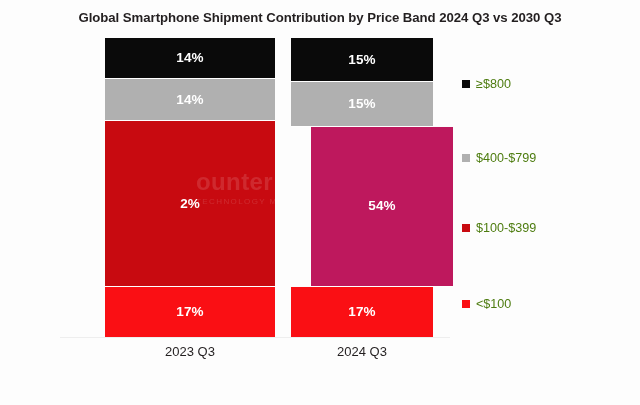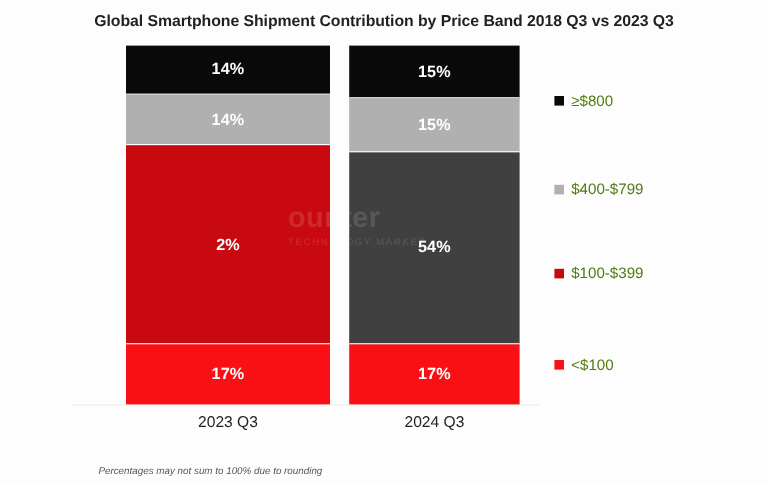--- a/index.html
+++ b/index.html
@@ -42,21 +42,20 @@
     left: 196px;
     top: 168px;
     width: 190px;
     height: 40px;
     font-size: 24px;
     font-weight: bold;
     color: rgba(255,255,255,0.13);
     letter-spacing: 0.4px;
     pointer-events: none;
     z-index: 6;
-    margin-left: 44px;
   }
   #watermark .wm-sub {
     display: block;
     font-size: 8px;
     font-weight: normal;
     letter-spacing: 1.4px;
     margin-top: 1px;
   }
 
   
@@ -164,21 +163,21 @@
     font-style: italic;
     color: #555555;
     white-space: nowrap;
   }
 </style>
 </head>
 <body>
 
 <div id="figure">
 
-  <div id="chart-title">Global Smartphone Shipment Contribution by Price Band 2018 Q3 vs 2023 Q3</div>
+  <div id="chart-title">Global Smartphone Shipment Contribution by Price Band 2024 Q3 vs 2030 Q3</div>
 
   <div id="plot-area">
 
     <div class="baseline"></div>
 
     <div class="bar-group g0">
       <div class="seg s-black" style="height: 13.8614%; background: rgb(10, 10, 10);">
         <span class="seg-label">14%</span>
       </div>
       <div class="seg s-gray" style="height: 13.8614%; background: rgb(176, 176, 176);">
@@ -192,21 +191,21 @@
       </div>
     </div>
 
     <div class="bar-group g1">
       <div class="seg s-black" style="height: 14.8515%; background: rgb(10, 10, 10);">
         <span class="seg-label">15%</span>
       </div>
       <div class="seg s-gray" style="height: 14.8515%; background: rgb(176, 176, 176);">
         <span class="seg-label">15%</span>
       </div>
-      <div class="seg s-dred" style="height: 53.4653%; background: #404040;">
+      <div class="seg s-dred" style="height: 53.4653%; background: #be185d; margin-left: 20px;">
         <span class="seg-label">54%</span>
       </div>
       <div class="seg s-red" style="height: 16.8317%; background: rgb(250, 15, 20);">
         <span class="seg-label">17%</span>
       </div>
     </div>
 
     <div id="watermark">
       <span>ounter</span>
       <span class="wm-sub">TECHNOLOGY MARKET</span>
@@ -228,15 +227,14 @@
     <div class="legend-item" style="top:222px;">
       <span class="legend-swatch" style="background: rgb(200, 10, 16);"></span>
       <span class="legend-text">$100-$399</span>
     </div>
     <div class="legend-item" style="top:298px;">
       <span class="legend-swatch" style="background: rgb(250, 15, 20);"></span>
       <span class="legend-text">&lt;$100</span>
     </div>
   </div>
 
-  <div id="rounding-note">Percentages may not sum to 100% due to rounding</div>
 
 </div>
 
 </body></html>

